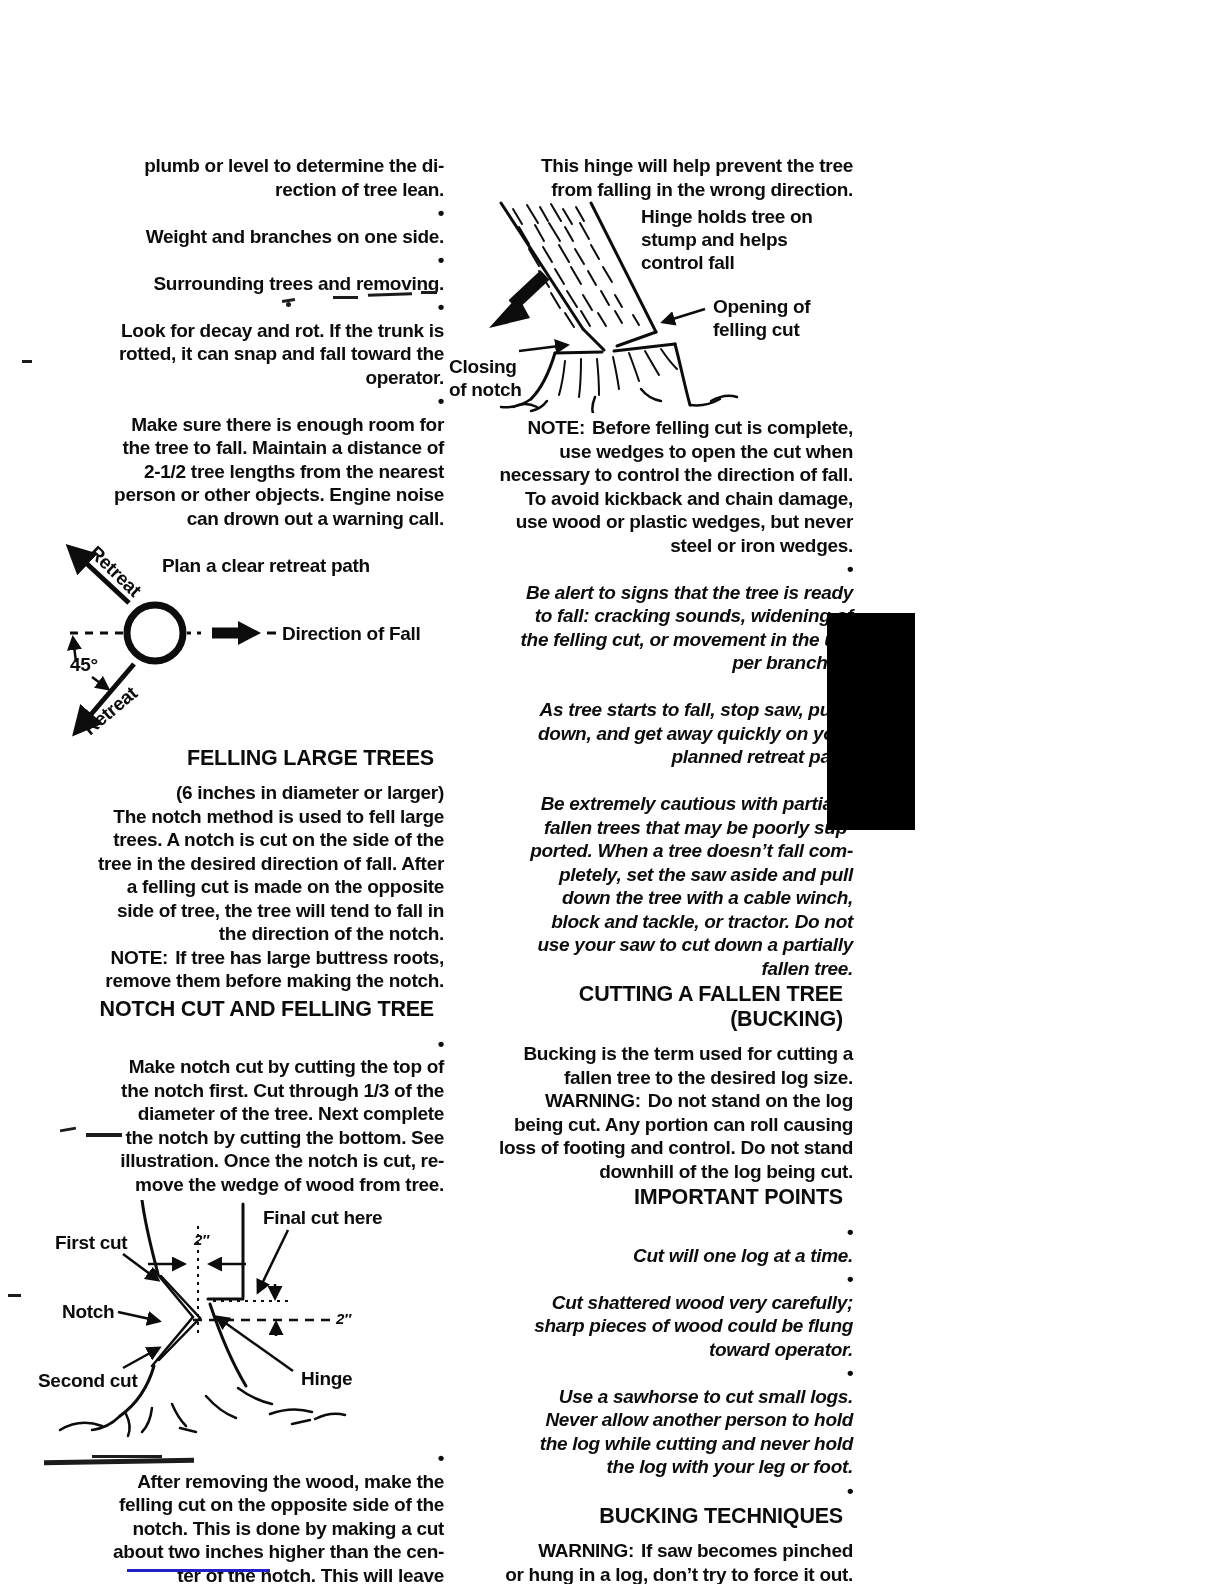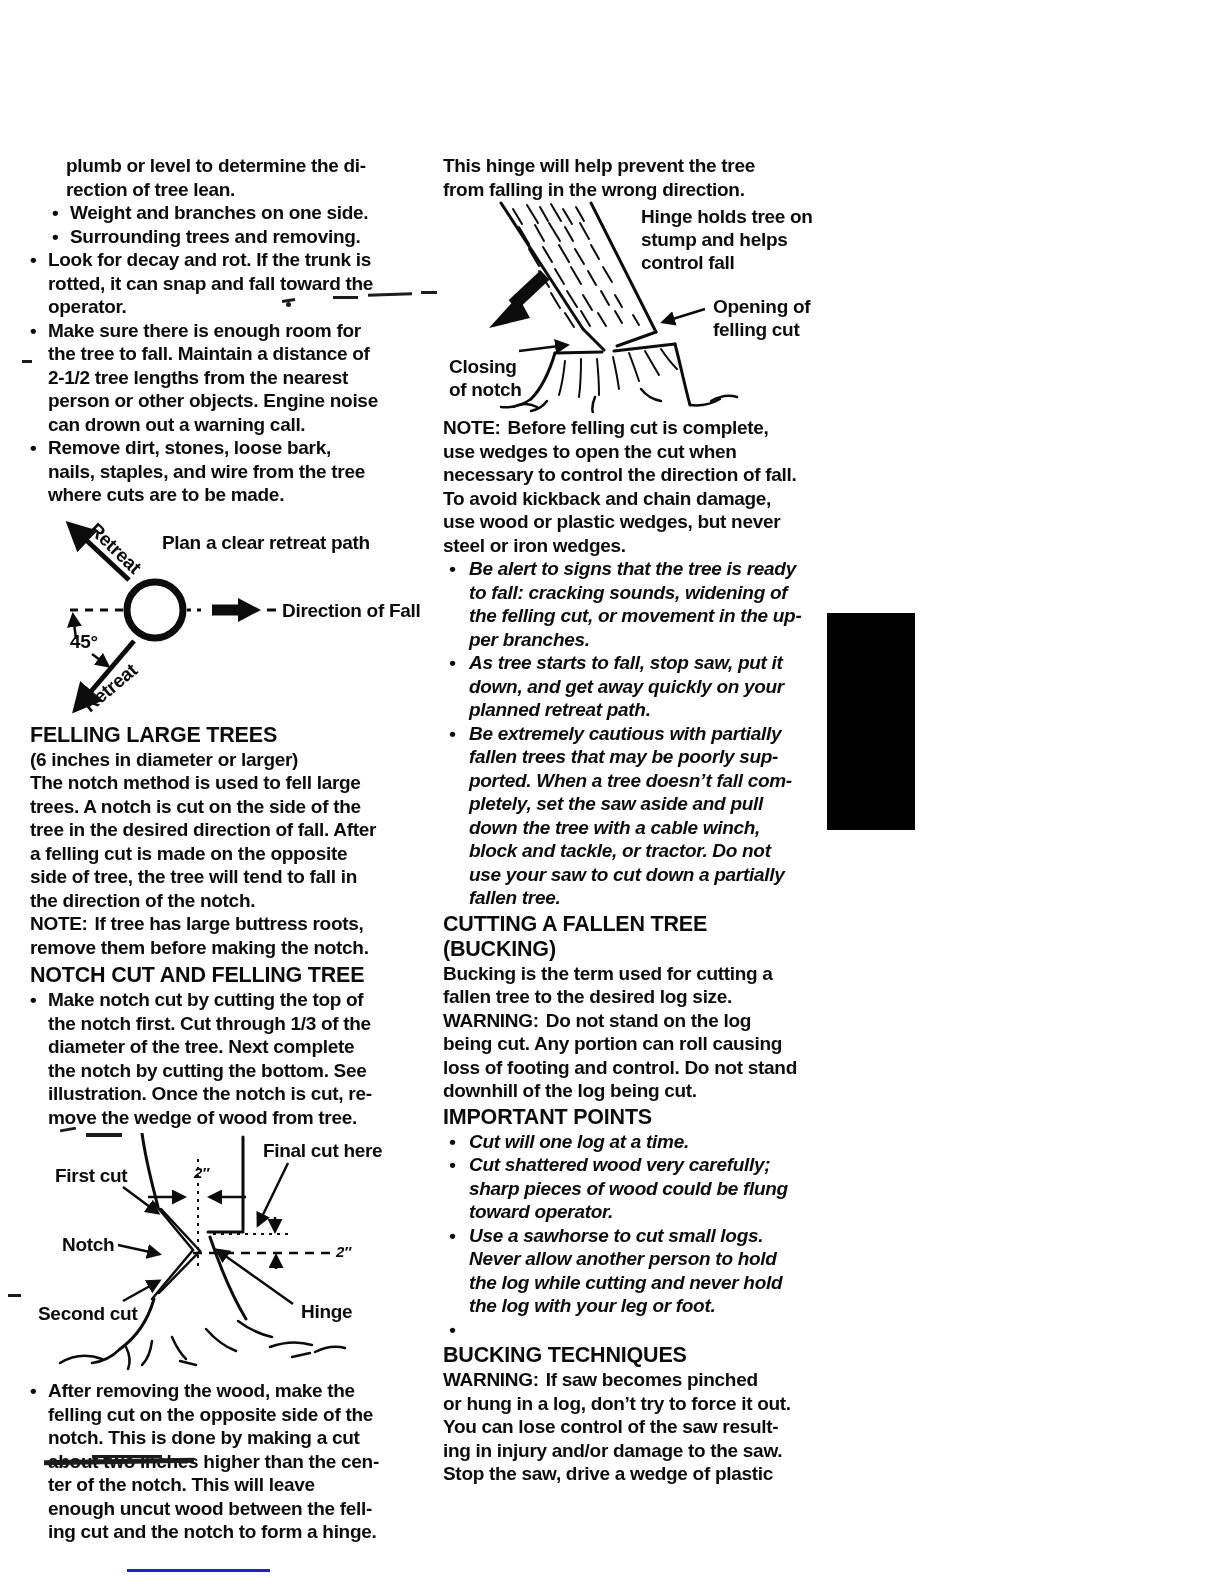--- a/index.html
+++ b/index.html
@@ -1,31 +1,31 @@
 <!DOCTYPE html>
 <html><head>
 <meta charset="utf-8">
 <style>
   html,body{margin:0;padding:0;background:#ffffff;}
   .page{position:relative;width:1224px;height:1584px;background:#ffffff;overflow:hidden;
         font-family:"Liberation Sans",sans-serif;color:#0c0c0c;
-        font-size:19px;font-weight:700;line-height:23.5px;letter-spacing:-0.3px;}
+        font-size:19px;font-weight:700;line-height:23.5px;letter-spacing:-0.3px;text-align:right;}
   .col{position:absolute;top:154px;}
   .col-left{left:30px;width:414px;}
   .col-right{left:443px;width:410px;}
   .lines{white-space:pre-line;}
   .para{margin:0;}
   .cont{padding-left:36px;}
-  .bullet{display:flex;}
+  .bullet{display:flex;flex-direction:column;}
   .bullet .mark{flex:0 0 18px;}
   .mark::before{content:"•";}
   .bullet.sub{padding-left:22px;}
   .col-right .bullet{padding-left:6px;font-style:italic;}
   .col-right .bullet .mark{flex:0 0 20px;}
-  .h{font-size:21.5px;line-height:25px;letter-spacing:-0.2px;margin:0;}
+  .h{font-size:21.5px;line-height:25px;letter-spacing:-0.2px;margin:10px;}
   .mt2{margin-top:2px;}.mt3{margin-top:3px;}.mt4{margin-top:4px;}.mt6{margin-top:6px;}
   .plabel{margin-right:7px;}
   .dsvg{display:block;}
   .st{font:700 19px "Liberation Sans",sans-serif;fill:#0c0c0c;letter-spacing:-0.3px;}
   .sdim{font:italic 700 15px "Liberation Sans",sans-serif;fill:#0c0c0c;}
   .ln{stroke:#0c0c0c;fill:none;}
   .org{stroke:#0c0c0c;fill:none;stroke-linecap:round;}
   .blk{position:absolute;background:#000;}
   .art{position:absolute;background:#1c1c1c;}
   .blueline{position:absolute;background:#2222c8;}
@@ -56,26 +56,20 @@
 rotted, it can snap and fall toward the
 operator.</span>
     </div>
     <div class="bullet">
       <span class="mark"></span>
       <span class="lines">Make sure there is enough room for
 the tree to fall. Maintain a distance of
 2-1/2 tree lengths from the nearest
 person or other objects. Engine noise
 can drown out a warning call.</span>
-    </div>
-    <div class="bullet">
-      <span class="mark"></span>
-      <span class="lines">Remove dirt, stones, loose bark,
-nails, staples, and wire from the tree
-where cuts are to be made.</span>
     </div>
 
     <svg class="dsvg mt6" width="412" height="206" viewBox="0 0 412 206">
       <defs>
         <marker id="ar1" viewBox="0 0 10 10" refX="8" refY="5" markerWidth="6" markerHeight="6" orient="auto-start-reverse">
           <path d="M0,0 L10,5 L0,10 z" fill="#0c0c0c"></path>
         </marker>
       </defs>
       <text class="st" x="132" y="36">Plan a clear retreat path</text>
       <line class="ln" x1="99" y1="67" x2="40" y2="12" stroke-width="5" marker-end="url(#ar1)"></line>

